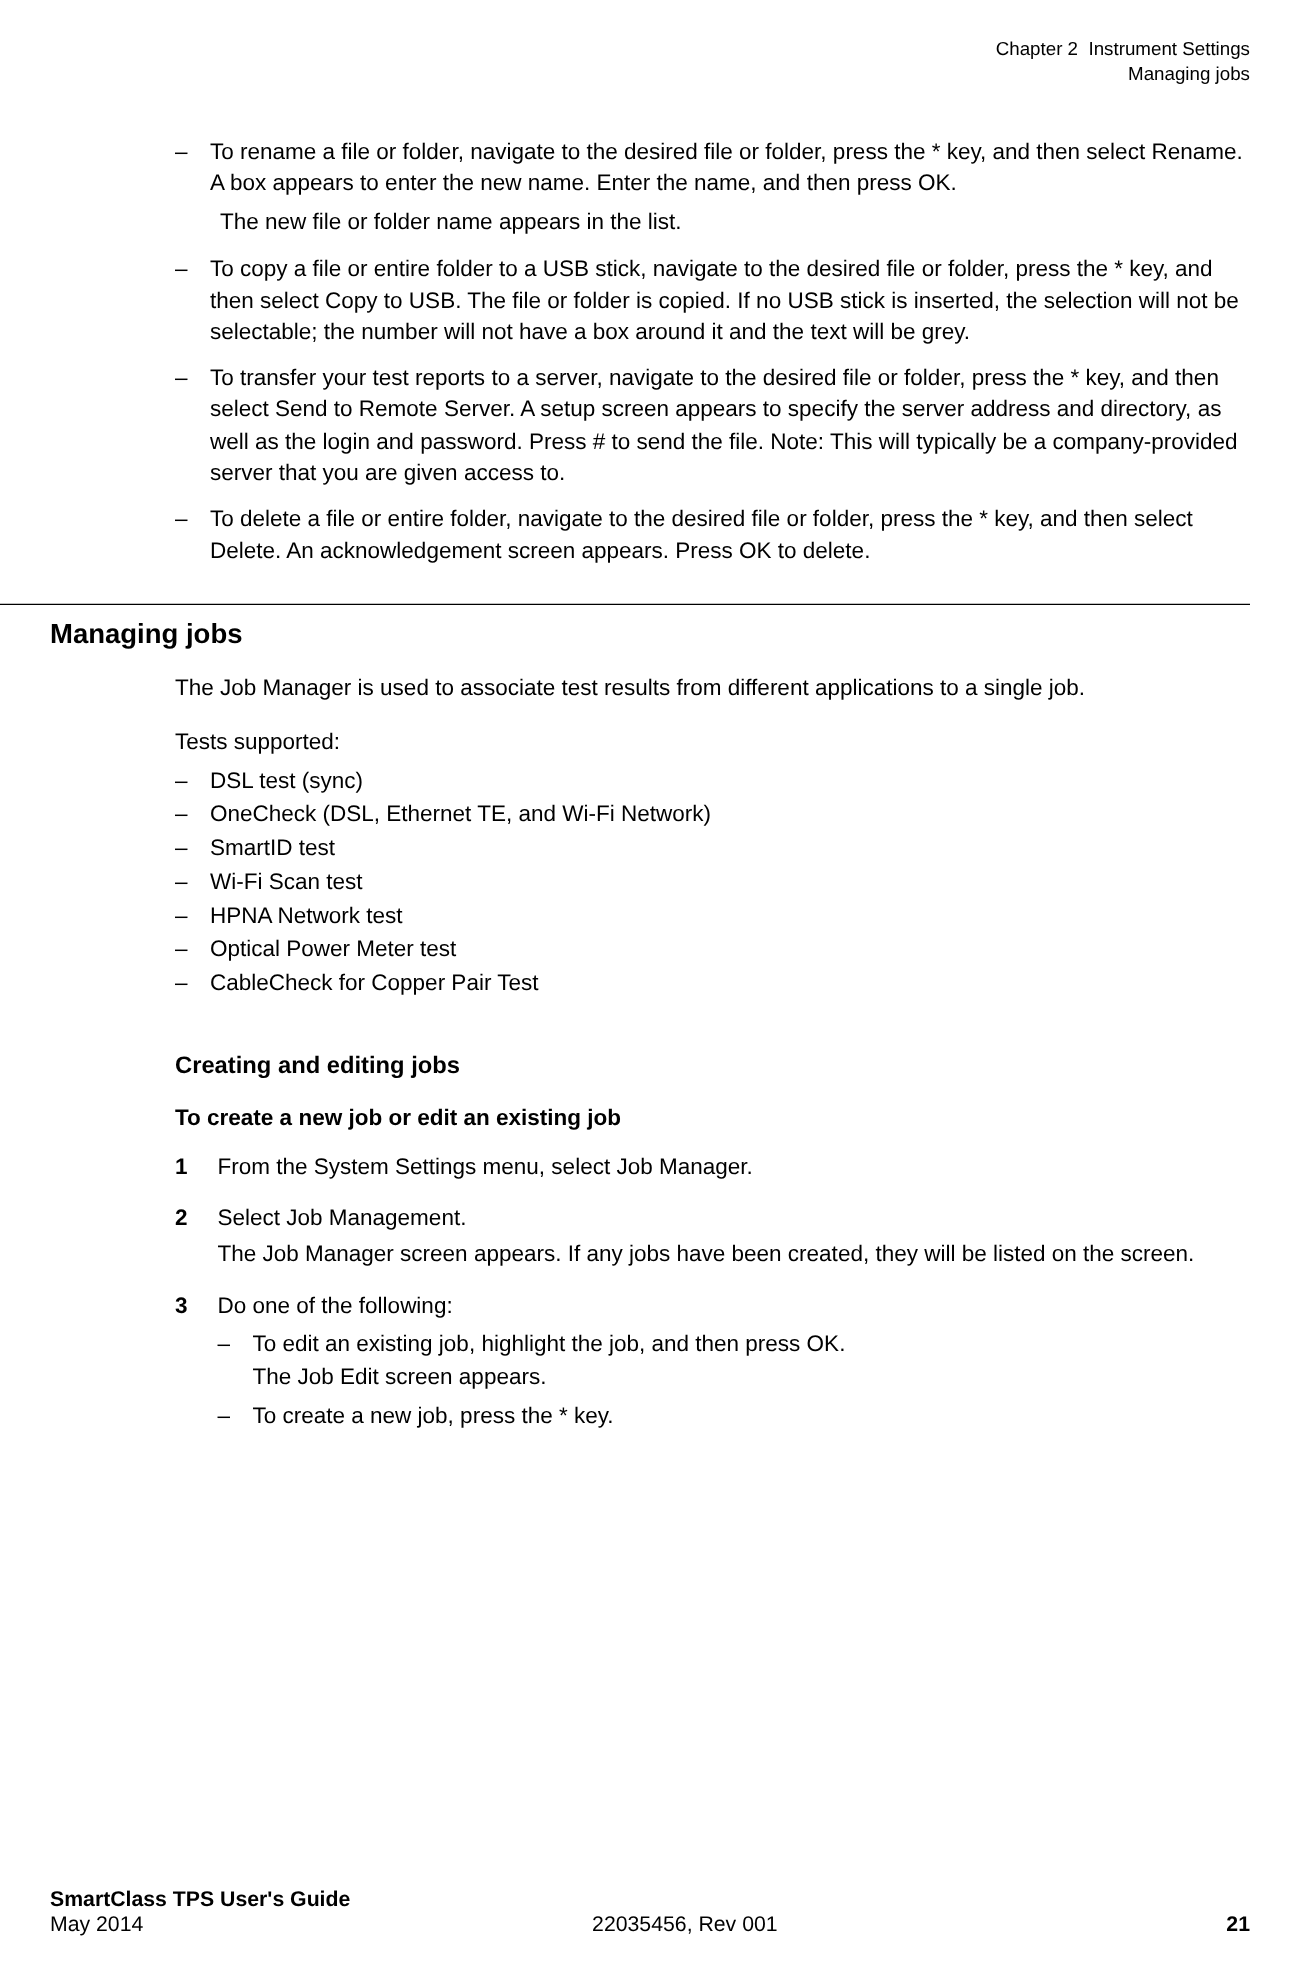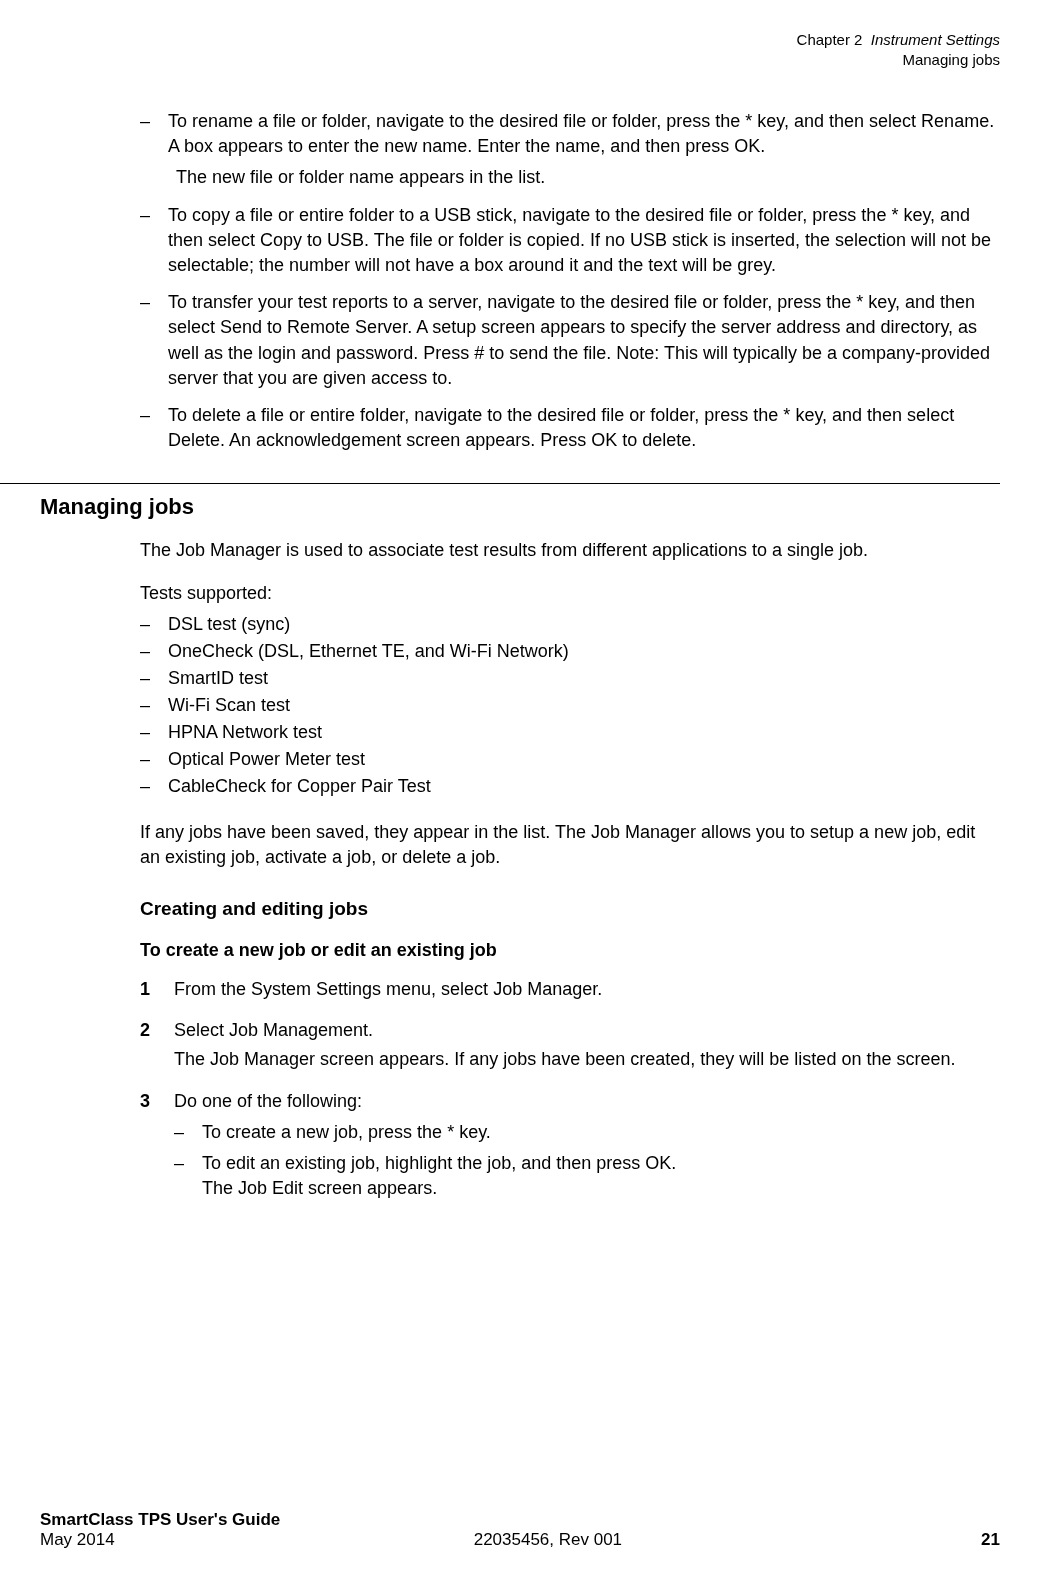--- a/index.html
+++ b/index.html
@@ -21,21 +21,20 @@
       font-size: 15px;
       line-height: 1.3;
       margin-bottom: 40px;
     }
     .header .chapter {
       display: inline;
     }
     .header .chapter-title {
       display: inline;
       font-weight: normal;
-      font-style: italic;
     }
     .header .section-name {
       display: block;
     }
     .content {
       padding-left: 100px;
       padding-right: 0;
     }
     .dash-list {
       list-style: none;
@@ -92,21 +91,21 @@
     }
     .tests-list > li::before {
       content: "–";
       position: absolute;
       left: 0;
       top: 0;
     }
     h3.subsection-heading {
       font-size: 19px;
       font-weight: bold;
-      margin-top: 28px;
+      margin-top: 42px;
       margin-bottom: 20px;
     }
     h4.procedure-heading {
       font-size: 18px;
       font-weight: bold;
       margin-bottom: 16px;
     }
     .numbered-list {
       list-style: none;
     }
@@ -210,45 +209,44 @@
   <ul class="tests-list">
     <li>DSL test (sync)</li>
     <li>OneCheck (DSL, Ethernet TE, and Wi-Fi Network)</li>
     <li>SmartID test</li>
     <li>Wi-Fi Scan test</li>
     <li>HPNA Network test</li>
     <li>Optical Power Meter test</li>
     <li>CableCheck for Copper Pair Test</li>
   </ul>
 
-  <p class="body-text">If any jobs have been saved, they appear in the list. The Job Manager allows you to setup a new job, edit an existing job, activate a job, or delete a job.</p>
 
   <h3 class="subsection-heading">Creating and editing jobs</h3>
 
   <h4 class="procedure-heading">To create a new job or edit an existing job</h4>
 
   <ol class="numbered-list">
     <li>
       <span class="step-num">1</span>
       <span class="step-body"><span>From the System Settings menu, select </span><b>Job Manager</b><span>.</span></span>
     </li>
     <li>
       <span class="step-num">2</span>
       <span class="step-body">Select Job Management.</span>
       <span class="step-note">The Job Manager screen appears. If any jobs have been created, they will be listed on the screen.</span>
     </li>
     <li>
       <span class="step-num">3</span>
       <span class="step-body">Do one of the following:</span>
       <ul class="sub-dash-list">
-        <li>To create a new job, press the * key.</li>
         <li>
           <span>To edit an existing job, highlight the job, and then press OK.</span><br>
           <span>The Job Edit screen appears.</span>
         </li>
+        <li>To create a new job, press the * key.</li>
       </ul>
     </li>
   </ol>
 
 </div>
 
 <div class="footer">
   <div class="footer-center">SmartClass TPS User's Guide</div>
   <div class="footer-row">
     <span class="footer-left">May 2014</span>

